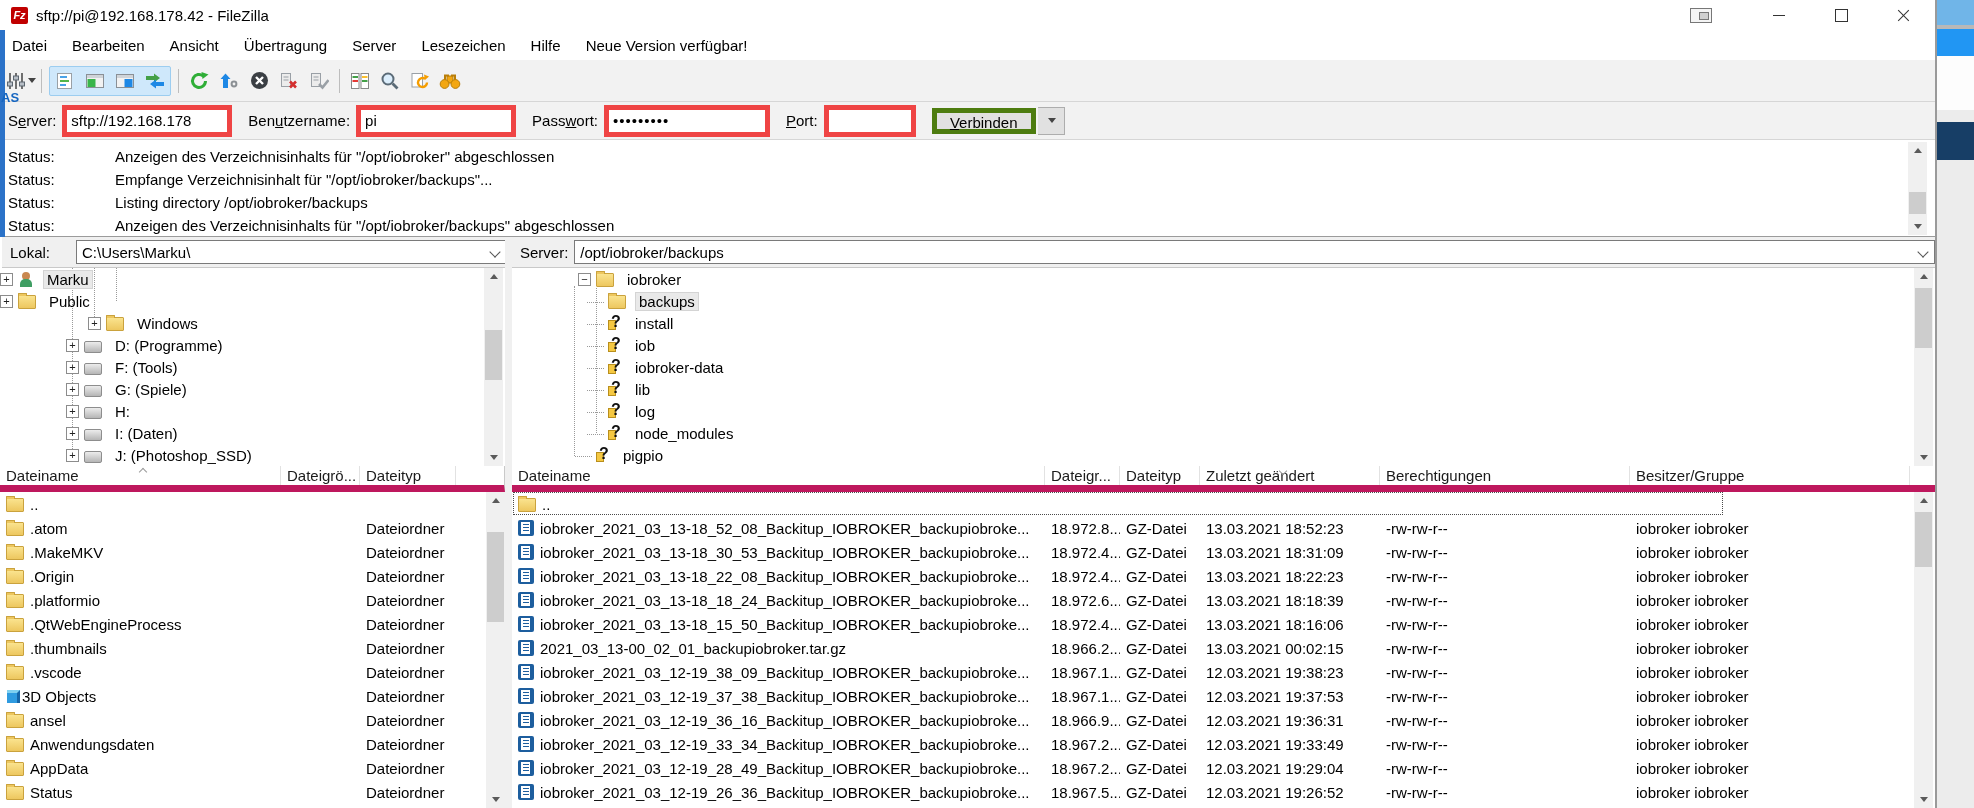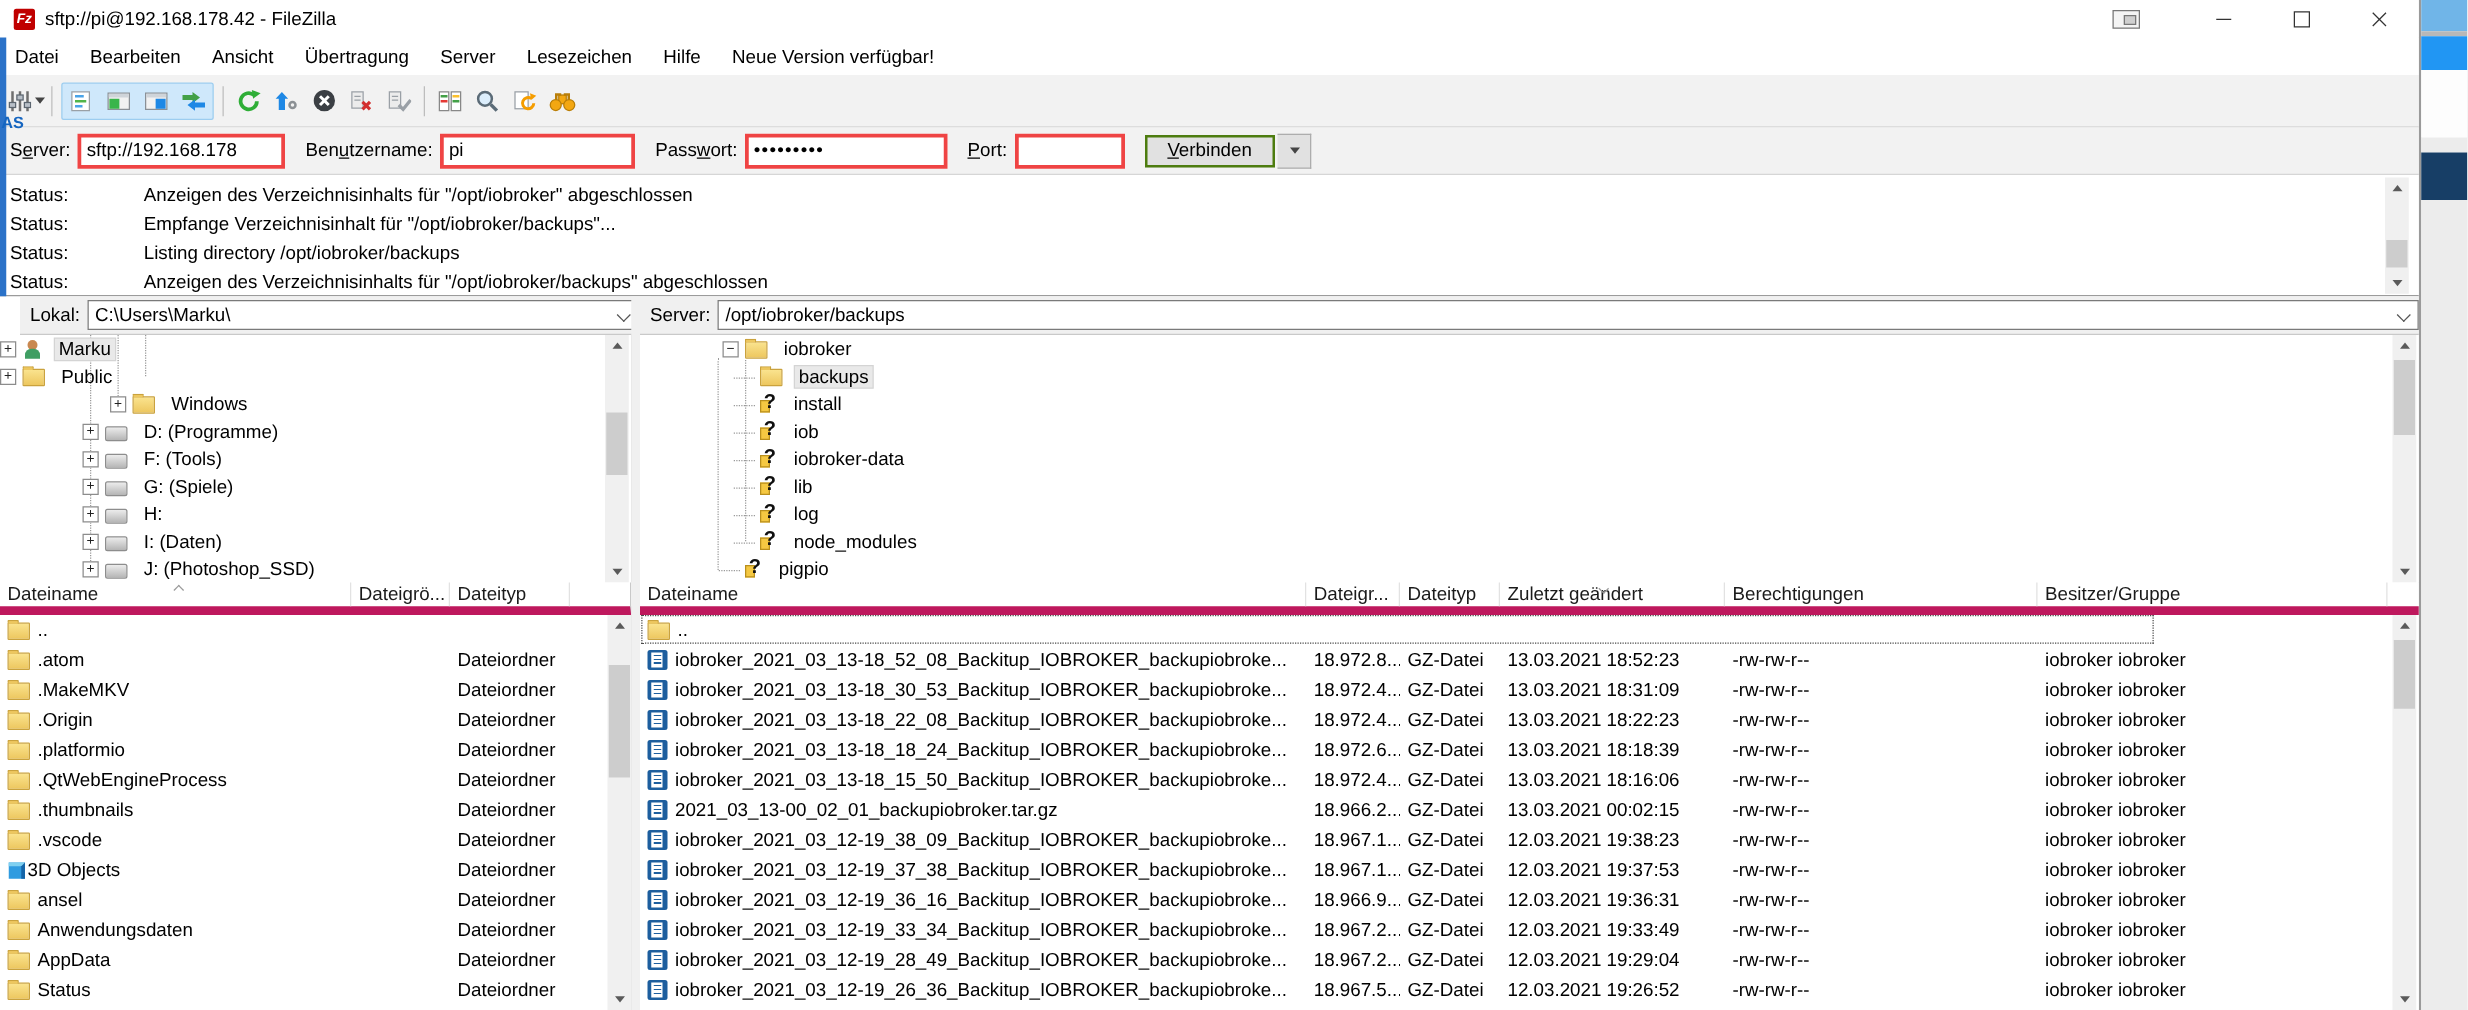--- a/index.html
+++ b/index.html
@@ -23,34 +23,34 @@
   .menu-item{font-size:15px;color:#000;white-space:nowrap;}
   
   .toolbar{left:0;top:60px;width:1935px;height:42px;background:#f2f2f2;border-bottom:1px solid #d6d6d6;display:flex;align-items:center;padding-left:6px;box-sizing:border-box;}
   .tbtn{width:30px;height:28px;display:flex;align-items:center;justify-content:center;}
   .tsep{width:1px;height:24px;background:#bdbdbd;margin:0 5px;}
   .tgl-group{display:flex;background:#cfe8fb;border:1px solid #9ccdf0;border-radius:2px;margin:0 2px;}
   .drop{width:0;height:0;border-left:4px solid transparent;border-right:4px solid transparent;border-top:5px solid #444;margin-left:3px;}
   
   .qc{left:0;top:102px;width:1935px;height:38px;background:#f2f2f2;border-bottom:1px solid #d6d6d6;display:flex;align-items:center;padding-left:8px;box-sizing:border-box;font-size:15px;}
   .qc label{margin-right:6px;white-space:nowrap;}
-  .qc input{height:22px;border:3px solid #ef4444;font-size:15px;font-family:inherit;padding:0 4px;margin-right:16px;background:#fff;}
+  .qc input{height:22px;border:5px solid #ef4444;font-size:15px;font-family:inherit;padding:0 4px;margin-right:16px;background:#fff;}
   .in-server{width:152px;} .in-user{width:142px;} .in-pass{width:148px;letter-spacing:1px;} .in-port{width:74px;}
-  .btn-connect{height:26px;width:104px;background:#e1e1e1;border:2px solid #4d7c0f;font-size:15px;font-family:inherit;}
+  .btn-connect{height:26px;width:104px;background:#e1e1e1;border:5px solid #4d7c0f;font-size:15px;font-family:inherit;}
   .btn-connarrow{height:26px;width:26px;background:#e1e1e1;border:1px solid #adadad;border-left:none;display:flex;align-items:center;justify-content:center;margin-left:2px;}
   .u{text-decoration:underline;}
   
   .log{left:0;top:140px;width:1935px;height:97px;background:#fff;border-bottom:1px solid #9b9b9b;padding:5px 0 0 8px;box-sizing:border-box;overflow:hidden;}
   .log-line{font-size:15px;line-height:23px;white-space:nowrap;color:#000;}
   .log-label{display:inline-block;width:107px;}
   .blue-edge{left:0;top:30px;width:5px;height:207px;background:#2b72c8;z-index:8;}
   .as-frag{left:1px;top:90px;z-index:9;color:#1565c0;font-size:13px;font-weight:bold;}
   
   .pathbar{top:237px;height:31px;background:#f0f0f0;border-bottom:1px solid #c9c9c9;display:flex;align-items:center;font-size:15px;box-sizing:border-box;}
-  .pb-local{left:16px;width:505px;padding-left:8px;}
+  .pb-local{left:2px;width:505px;padding-left:8px;gap:20px;}
   .pb-remote{left:512px;width:1423px;padding-left:8px;}
   .combo{height:24px;background:#fff;border:1px solid #7a7a7a;display:flex;align-items:center;padding-left:5px;box-sizing:border-box;position:relative;margin-left:6px;}
   .combo .chev{position:absolute;right:7px;top:7px;width:7px;height:7px;border-right:1.5px solid #555;border-bottom:1.5px solid #555;transform:rotate(45deg);}
   .combo-local{width:441px;} .combo-remote{width:1400px;}
   
   .tree{top:268px;height:198px;background:#fff;overflow:hidden;}
   .tree-local{left:0;width:505px;border-right:1px solid #c9c9c9;}
   .tree-remote{left:512px;width:1423px;}
   .titem{height:22px;display:flex;align-items:center;font-size:15px;white-space:nowrap;position:relative;z-index:2;}
   .tree-local .d-2{padding-left:66px;}.tree-local .d-3{padding-left:88px;}.tree-local .d-4{}

